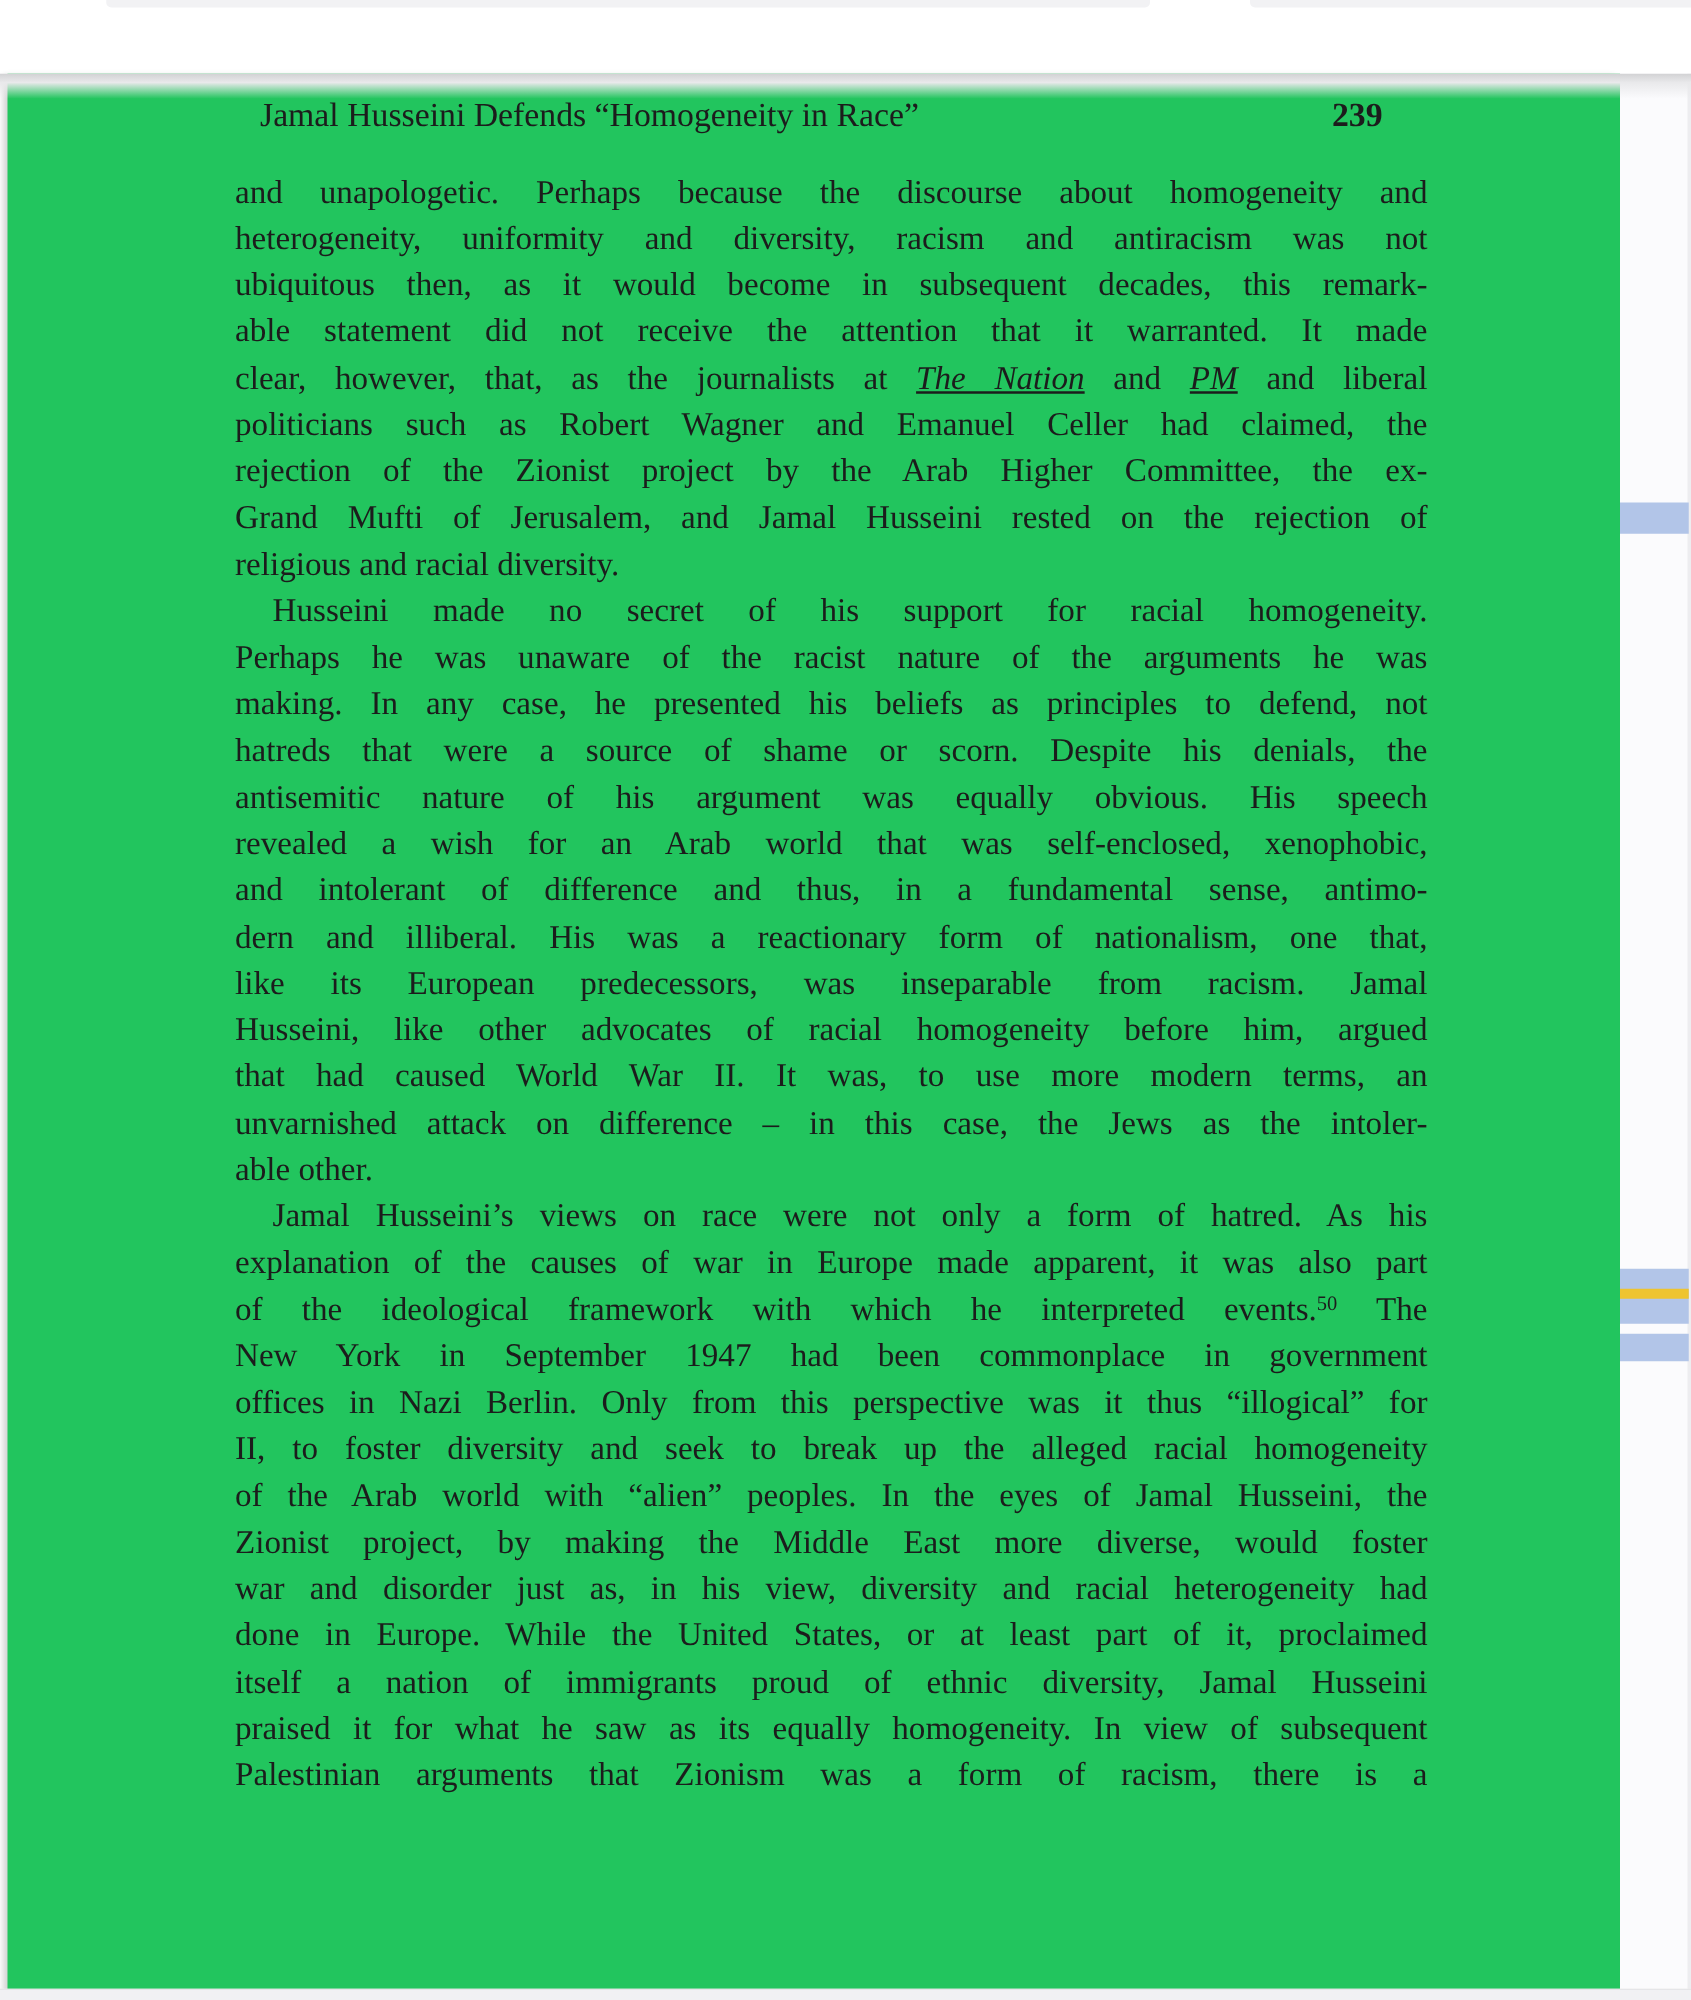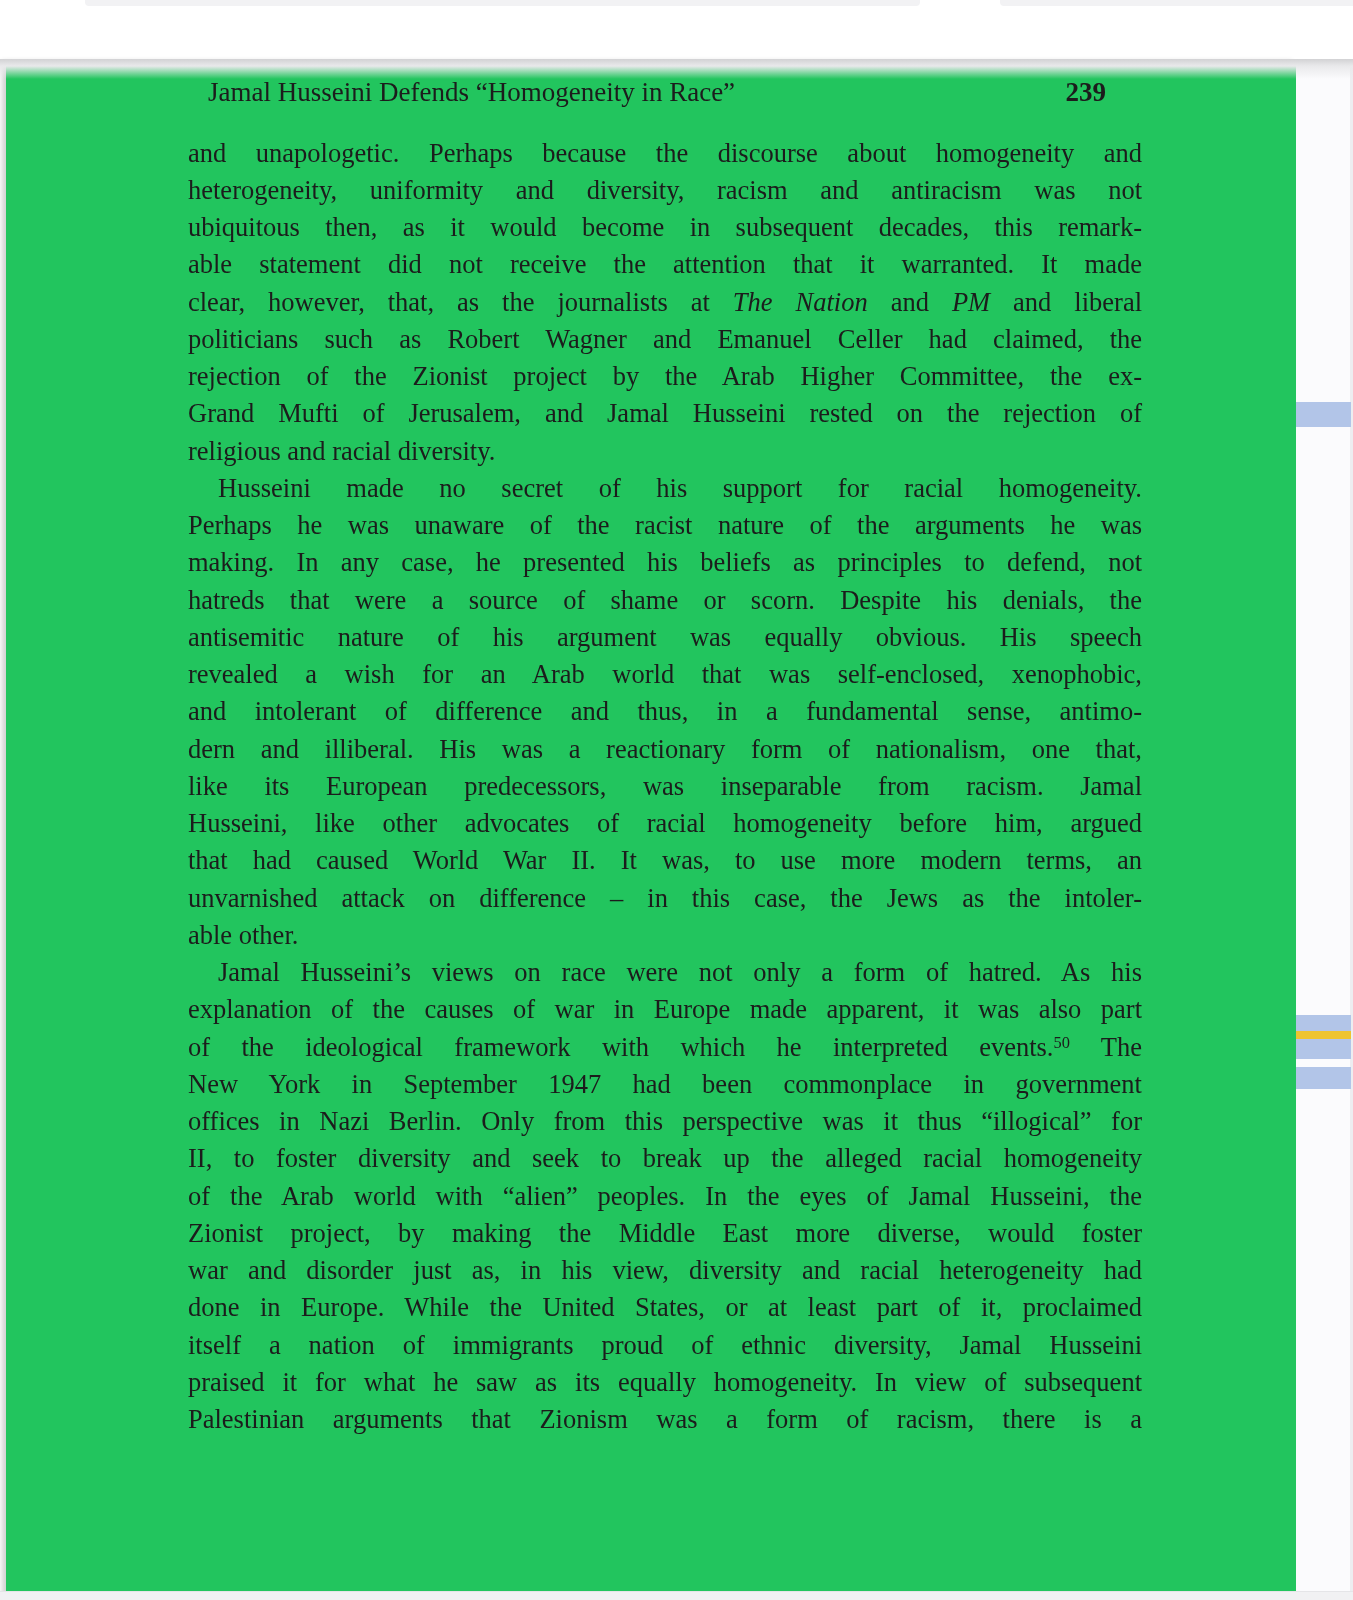--- a/index.html
+++ b/index.html
@@ -55,21 +55,21 @@
     font-size:26.5px;
     margin-left:20px;
   }
   .line{
     height:37.25px;line-height:37.25px;
     text-align:justify;text-align-last:justify;text-justify:inter-word;
     white-space:normal;overflow:visible;
   }
   .line.last{text-align-last:left;}
   .line.indent{text-indent:30px;}
-  .line i{font-style:italic;}
+  .line i{font-style:italic;text-decoration:underline;}
   .line sup{
     font-size:0.62em;line-height:0;vertical-align:baseline;
     position:relative;top:-0.45em;
   }
 </style>
 </head>
 <body>
 
 <div class="top-bar one"></div>
 <div class="top-bar two"></div>

